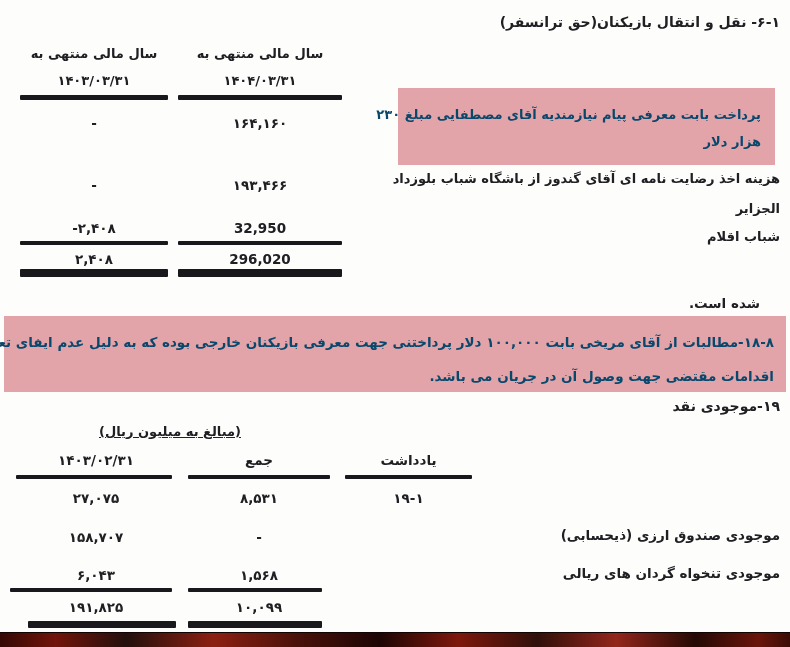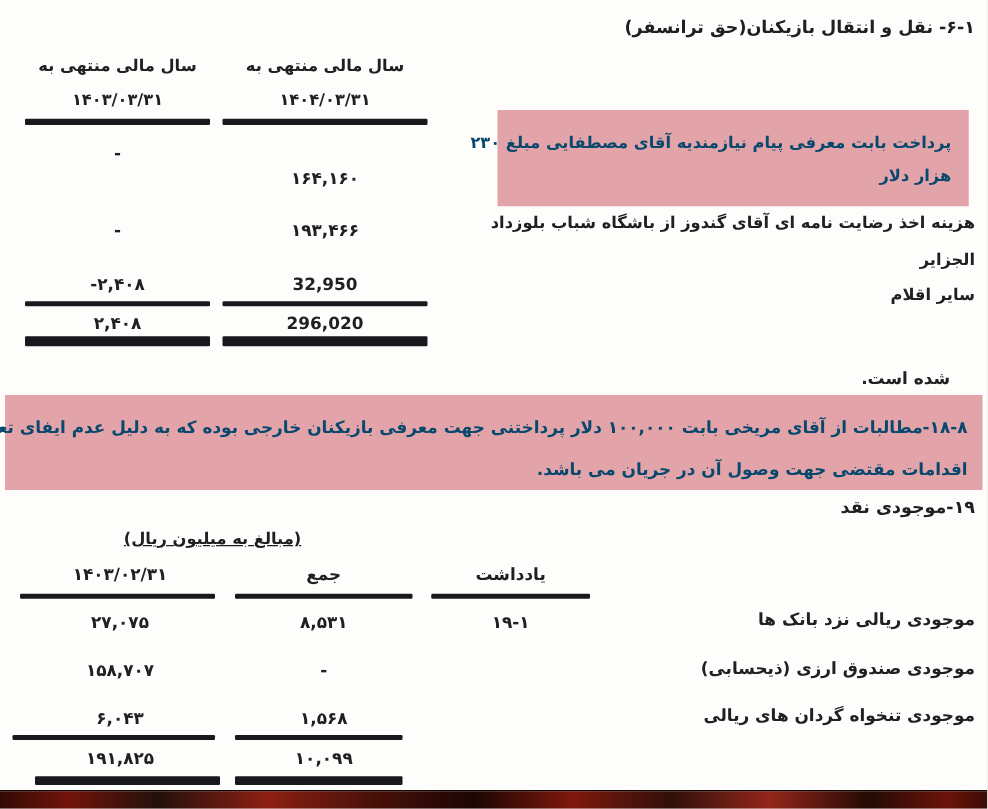--- a/index.html
+++ b/index.html
@@ -40,21 +40,21 @@
       <div>سال مالی منتهی به</div>
       <div class="num">۱۴۰۳/۰۳/۳۱</div>
     </div>
     <div class="abs b c fs13" style="left:178px;top:40px;width:164px;line-height:27px;">
       <div>سال مالی منتهی به</div>
       <div class="num">۱۴۰۴/۰۳/۳۱</div>
     </div>
     <div class="rule" style="left:20px;top:95px;width:148px;height:5px;"></div>
     <div class="rule" style="left:178px;top:95px;width:164px;height:5px;"></div>
 
-    <div class="abs b c fs135 num" style="left:178px;top:115px;width:164px;margin-top:20px;">۱۶۴,۱۶۰</div>
+    <div class="abs b c fs135 num" style="left:178px;top:115px;width:164px;">۱۶۴,۱۶۰</div>
     <div class="abs b c fs135 num" style="left:20px;top:115px;width:148px;">-</div>
 
     <div class="abs b c fs135 num" style="left:178px;top:177px;width:164px;">۱۹۳,۴۶۶</div>
     <div class="abs b c fs135 num" style="left:20px;top:177px;width:148px;">-</div>
 
     <div class="abs b c fs135 num" style="left:178px;top:220px;width:164px;">32,950</div>
     <div class="abs b c fs135 num" style="left:20px;top:220px;width:148px;text-align:center;">-۲,۴۰۸</div>
 
     <div class="rule" style="left:20px;top:241px;width:148px;height:4px;"></div>
     <div class="rule" style="left:178px;top:241px;width:164px;height:4px;"></div>
@@ -65,21 +65,21 @@
     <div class="rule" style="left:20px;top:269px;width:148px;height:8px;"></div>
     <div class="rule" style="left:178px;top:269px;width:164px;height:8px;"></div>
 
     <div class="abs hl b fs13 rt" style="right:15px;top:88px;width:377px;height:77px;padding:13px 14px 0 10px;box-sizing:border-box;line-height:27px;">
       <div class="nowrap">پرداخت بابت معرفی پیام نیازمندیه آقای مصطفایی مبلغ ۲۳۰</div>
       <div class="nowrap">هزار دلار</div>
     </div>
 
     <div class="abs b fs13 rt nowrap" style="right:10px;top:171px;">هزینه اخذ رضایت نامه ای آقای گندوز از باشگاه شباب بلوزداد</div>
     <div class="abs b fs13 rt nowrap" style="right:10px;top:201px;">الجزایر</div>
-    <div class="abs b fs13 rt nowrap" style="right:10px;top:229px;">سایر اقلام</div>
+    <div class="abs b fs13 rt nowrap" style="right:10px;top:229px;">شباب اقلام</div>
 
     <div class="abs b fs135 rt nowrap" style="right:30px;top:295px;">شده است.</div>
 
     <div class="abs hl b fs135 rt" style="right:4px;top:316px;width:782px;height:76px;padding:9px 12px 0 12px;box-sizing:border-box;line-height:34px;">
       <div class="nowrap">۱۸-۸-مطالبات از آقای مریخی بابت ۱۰۰,۰۰۰ دلار پرداختنی جهت معرفی بازیکنان خارجی بوده که به دلیل عدم ایفای تعهدات</div>
       <div class="nowrap">اقدامات مقتضی جهت وصول آن در جریان می باشد.</div>
     </div>
 
     <div class="abs b fs14 rt nowrap" style="right:10px;top:398px;">۱۹-موجودی نقد</div>
     <div class="abs b c fs13" style="left:60px;top:424px;width:220px;text-decoration:underline;">(مبالغ به میلیون ریال)</div>
@@ -88,21 +88,20 @@
     <div class="abs b c fs135" style="left:188px;top:452px;width:142px;">جمع</div>
     <div class="abs b c fs135" style="left:345px;top:452px;width:127px;">یادداشت</div>
 
     <div class="rule" style="left:16px;top:475px;width:156px;height:4px;"></div>
     <div class="rule" style="left:188px;top:475px;width:142px;height:4px;"></div>
     <div class="rule" style="left:345px;top:475px;width:127px;height:4px;"></div>
 
     <div class="abs b c fs135 num" style="left:20px;top:490px;width:152px;">۲۷,۰۷۵</div>
     <div class="abs b c fs135 num" style="left:188px;top:490px;width:142px;">۸,۵۳۱</div>
     <div class="abs b c fs135 num" style="left:345px;top:490px;width:127px;">۱۹-۱</div>
-    <div class="abs b fs135 rt nowrap" style="right:10px;top:488px;">موجودی ریالی نزد بانک ها</div>
 
     <div class="abs b c fs135 num" style="left:20px;top:529px;width:152px;">۱۵۸,۷۰۷</div>
     <div class="abs b c fs135 num" style="left:188px;top:529px;width:142px;">-</div>
     <div class="abs b fs135 rt nowrap" style="right:10px;top:527px;">موجودی صندوق ارزی (ذیحسابی)</div>
 
     <div class="abs b c fs135 num" style="left:20px;top:567px;width:152px;">۶,۰۴۳</div>
     <div class="abs b c fs135 num" style="left:188px;top:567px;width:142px;">۱,۵۶۸</div>
     <div class="abs b fs135 rt nowrap" style="right:10px;top:565px;">موجودی تنخواه گردان های ریالی</div>
 
     <div class="rule" style="left:10px;top:588px;width:162px;height:4px;"></div>

